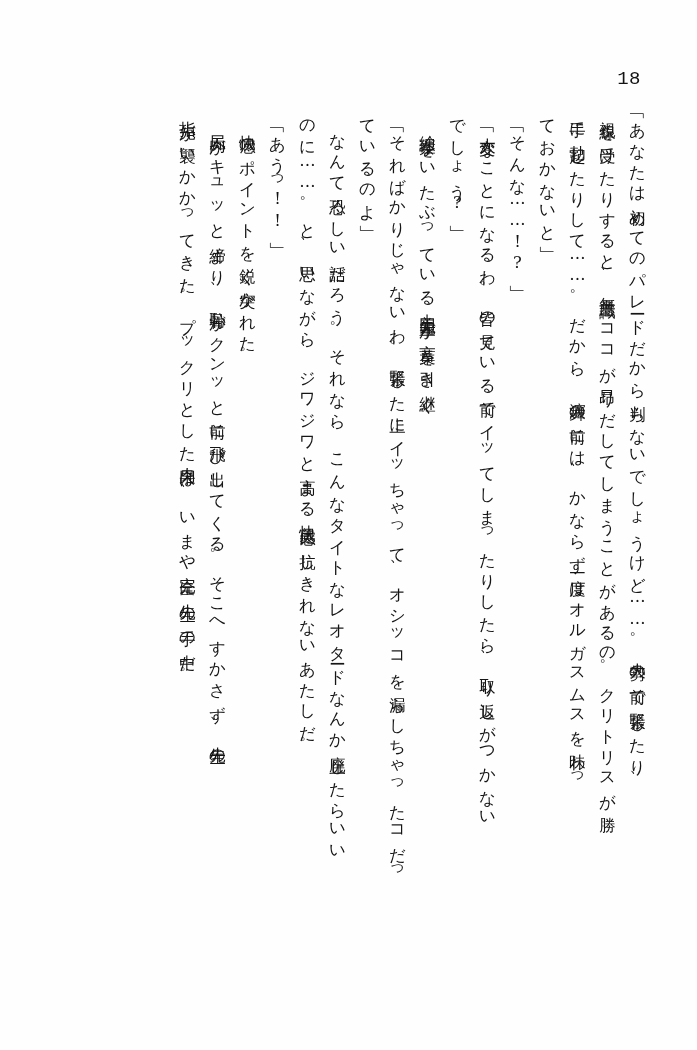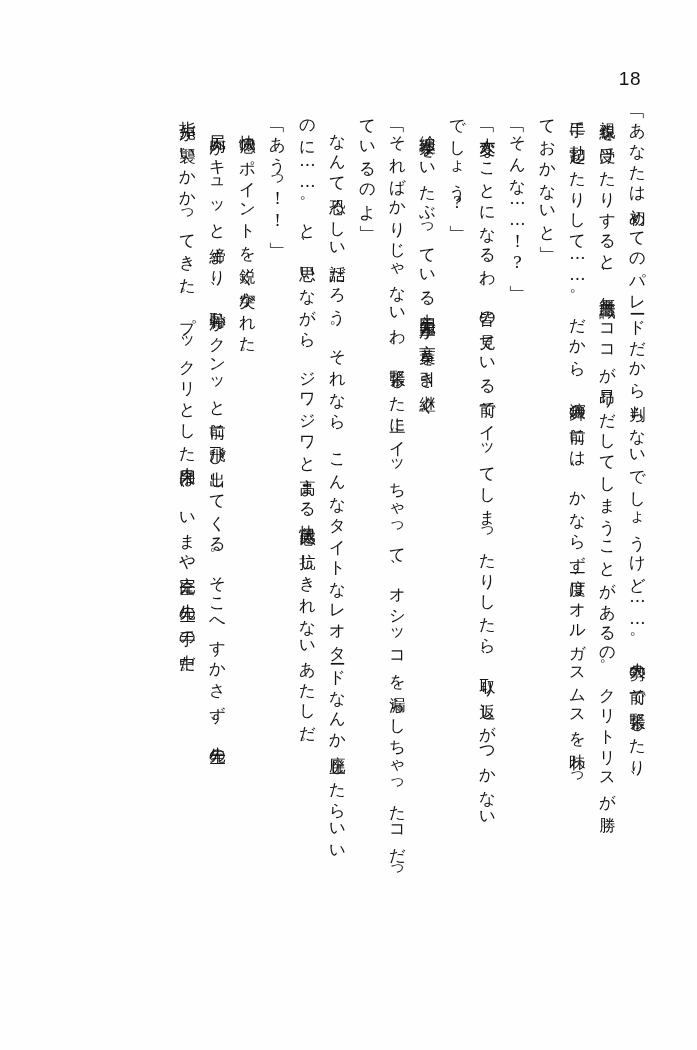--- a/index.html
+++ b/index.html
@@ -21,21 +21,21 @@
     inset: 0;
     background: #fefefe;
   }
 
   
   .page-number {
     position: absolute;
     top: 68px;
     right: 56px;
     font-size: 19px;
-    font-family: Liberation Sans, sans-serif;
+    font-family: Liberation Mono, monospace;
     color: #141414;
     letter-spacing: 0.5px;
   }
 
   
   .text-block {
     position: absolute;
     top: 108px;
     left: 52px;
     right: 52px;

